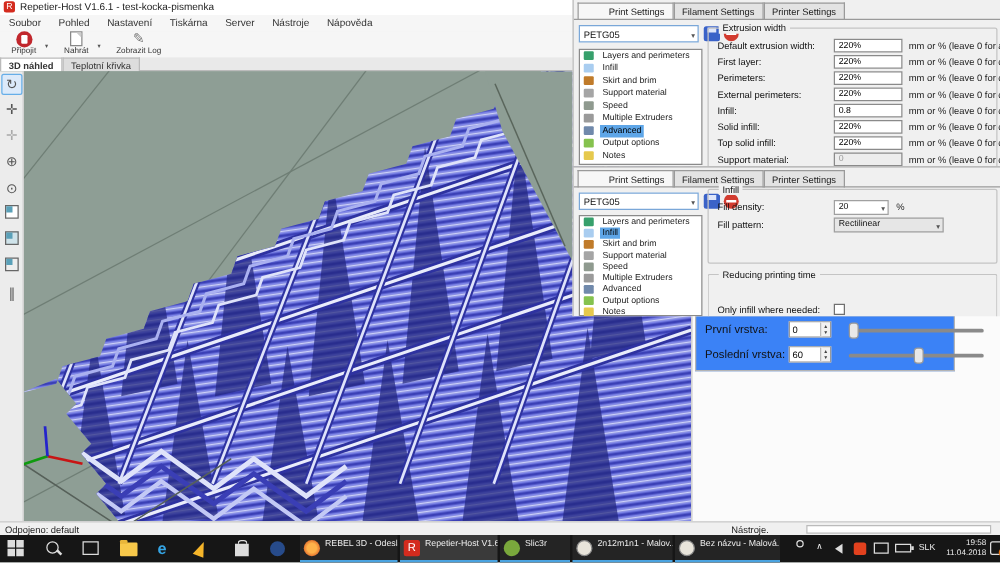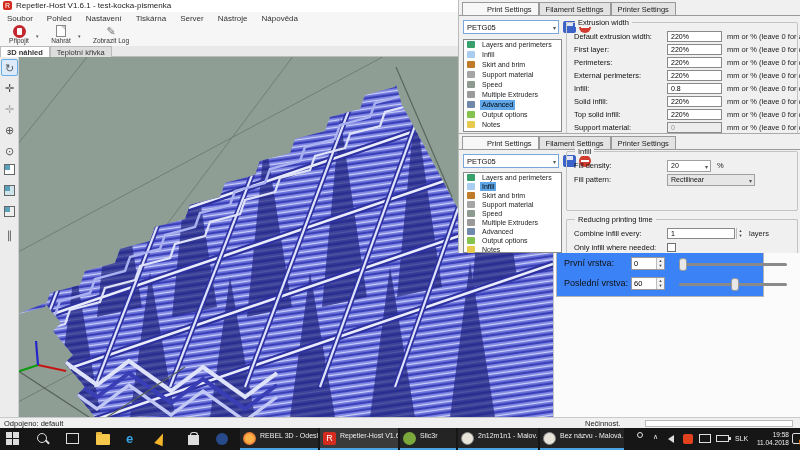--- a/index.html
+++ b/index.html
@@ -371,36 +371,30 @@
       <span class="drop" style="width:44px;background:#fff;"><span>20</span><span class="ca">▾</span></span>
       <span class="suf" style="left:150px;">%</span>
     </div>
     <div class="frow" style="top:22px;">
       <span class="flab">Fill pattern:</span>
       <span class="drop" style="width:88px;"><span>Rectilinear</span><span class="ca">▾</span></span>
     </div>
   </div>
   <div class="groupbox" style="left:107px;top:85px;width:232px;height:40px;border-bottom:none;">
     <span class="gtitle">Reducing printing time</span>
-    <div class="frow" style="top:8px;">
-      <span class="flab">Combine infill every:</span>
-      <input readonly="" style="width: 68px;" value="1">
-      <span class="spin" style="left:169px;top:0;height:11px;">▲<br>▼</span>
-      <span class="suf" style="left:182px;">layers</span>
-    </div>
     <div class="frow" style="top:22px;">
       <span class="flab">Only infill where needed:</span>
       <span class="chk"></span>
     </div>
   </div>
 </div>
 
 <div class="abs" id="statusbar">
   <span style="position:absolute;left:4px;top:1px;">Odpojeno: default</span>
-  <span style="position:absolute;left:585px;top:1px;">Nečinnost.</span>
+  <span style="position:absolute;left:585px;top:1px;">Nástroje.</span>
   <span id="progress"></span>
 </div>
 
 <div class="abs" id="taskbar">
   <div class="tico" style="left:6px;">
       <div class="win-ic">
         <div></div>
         <div></div>
         <div></div>
         <div></div>

